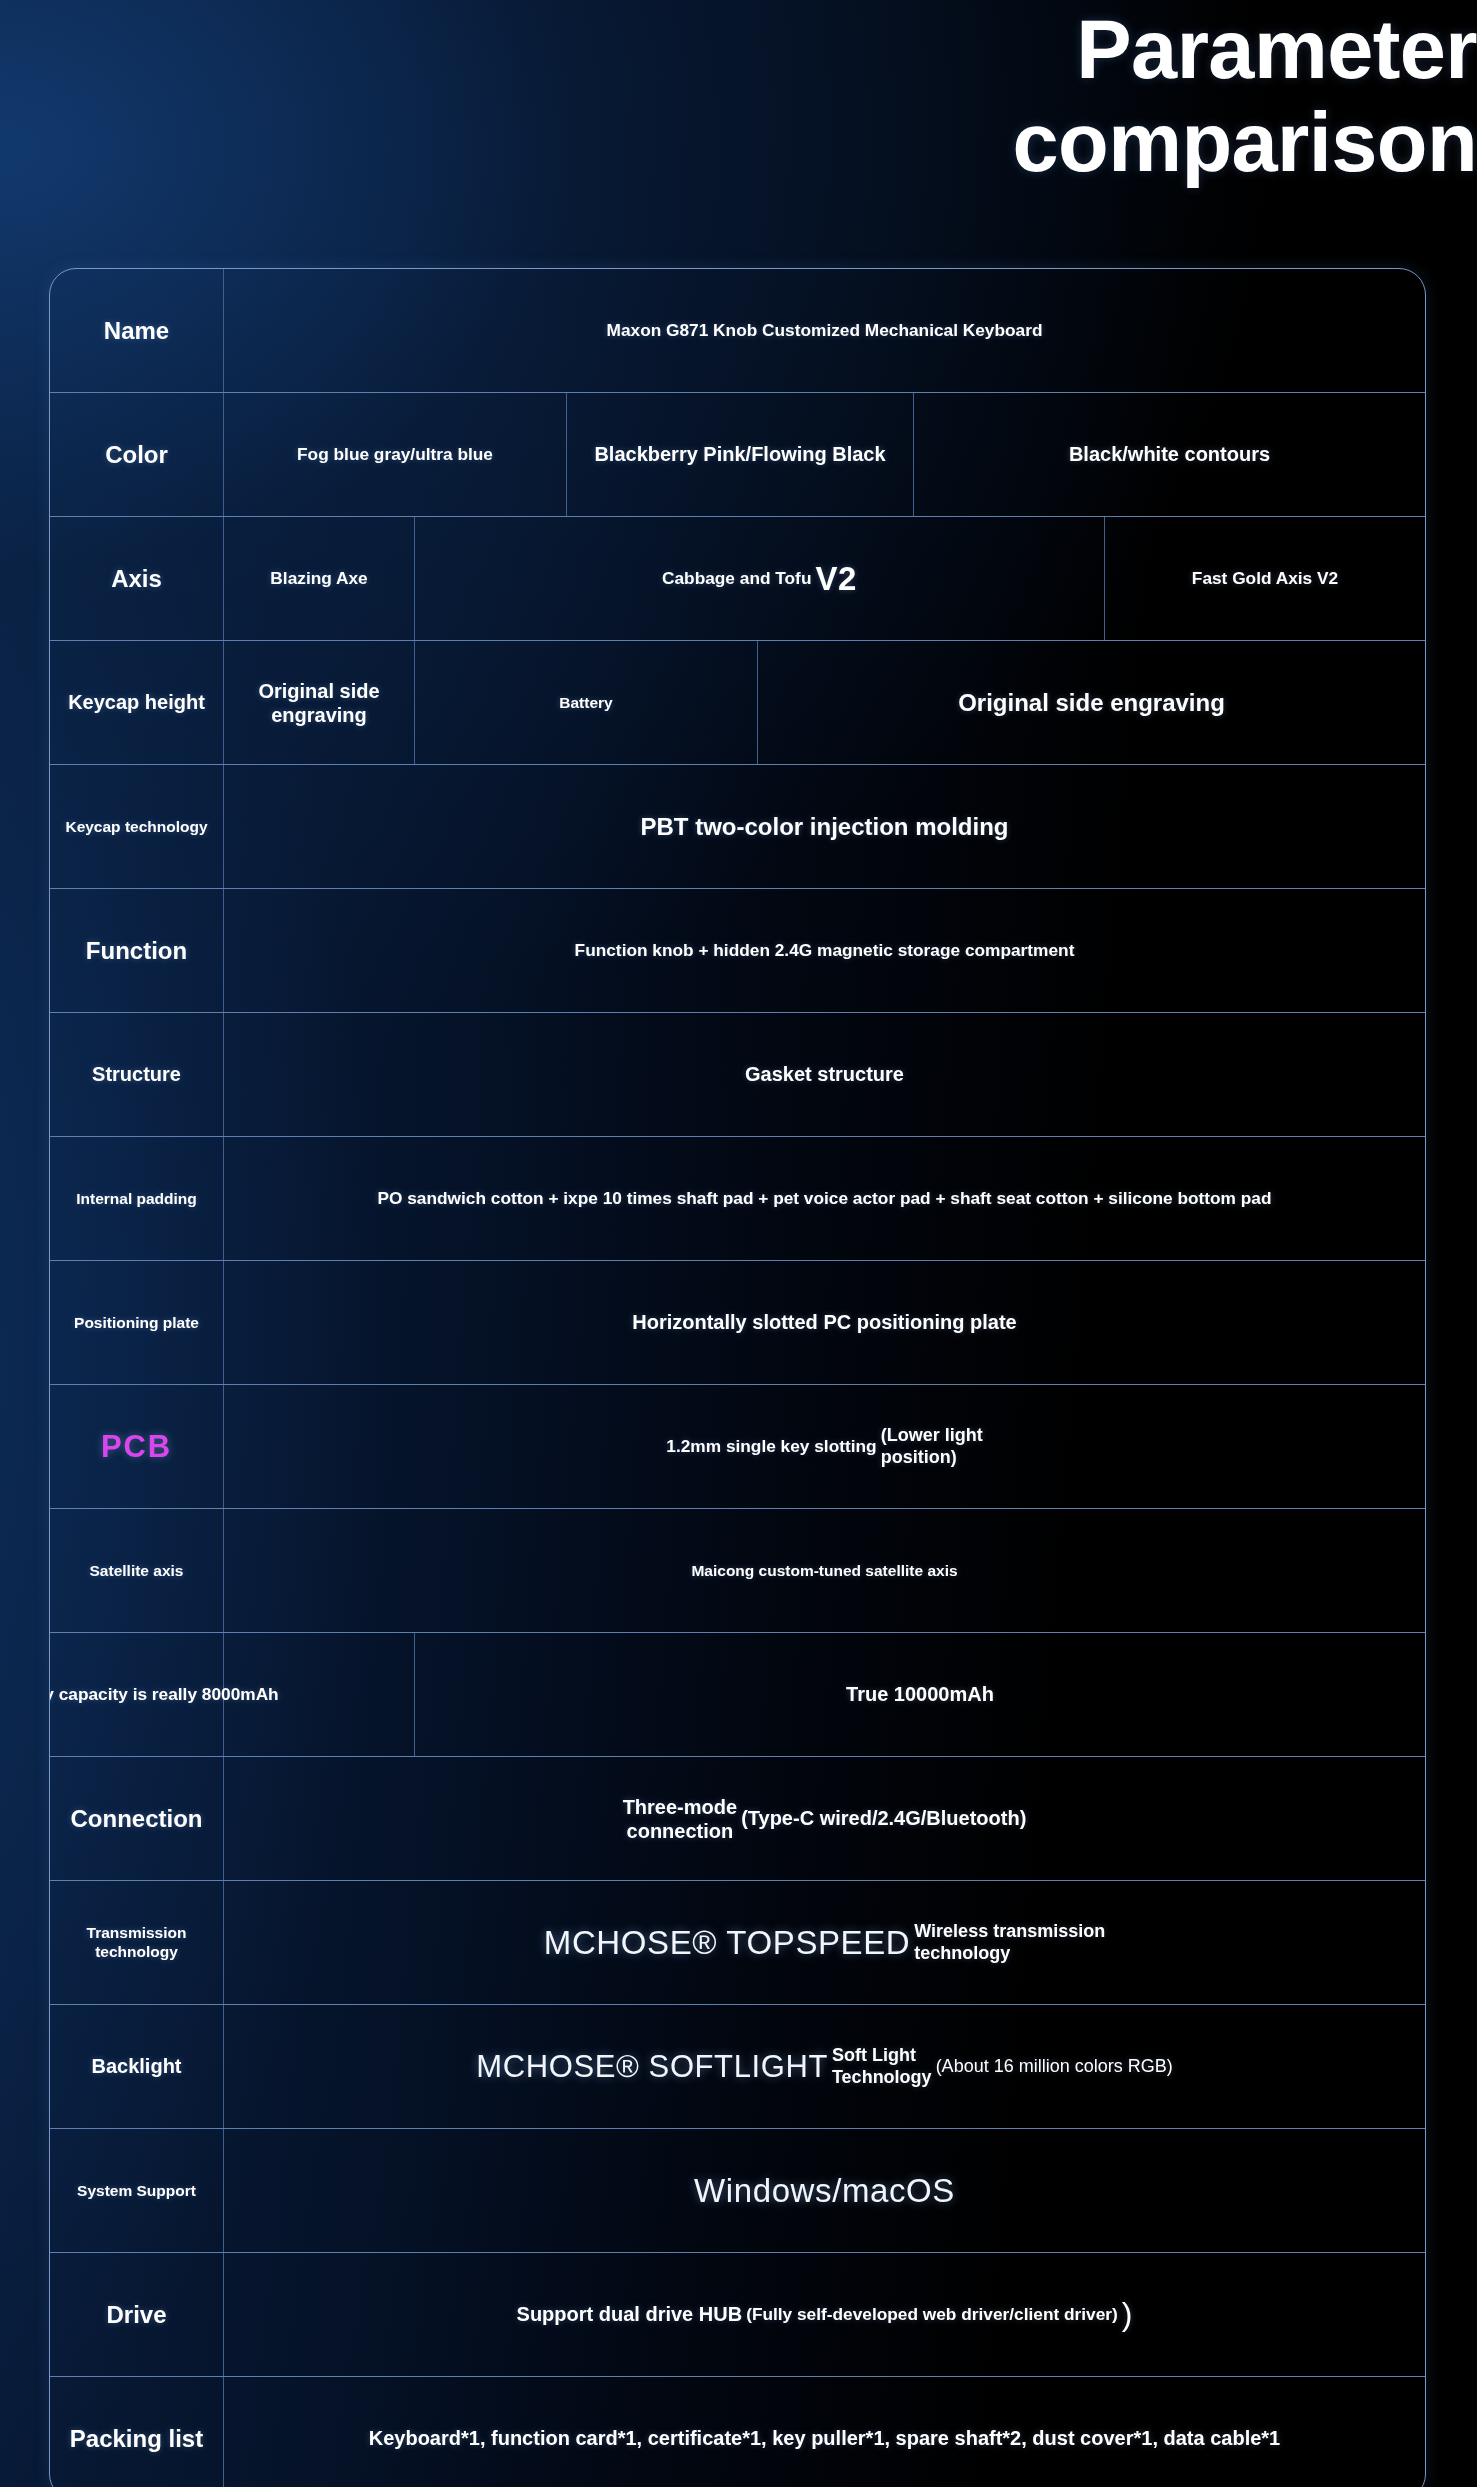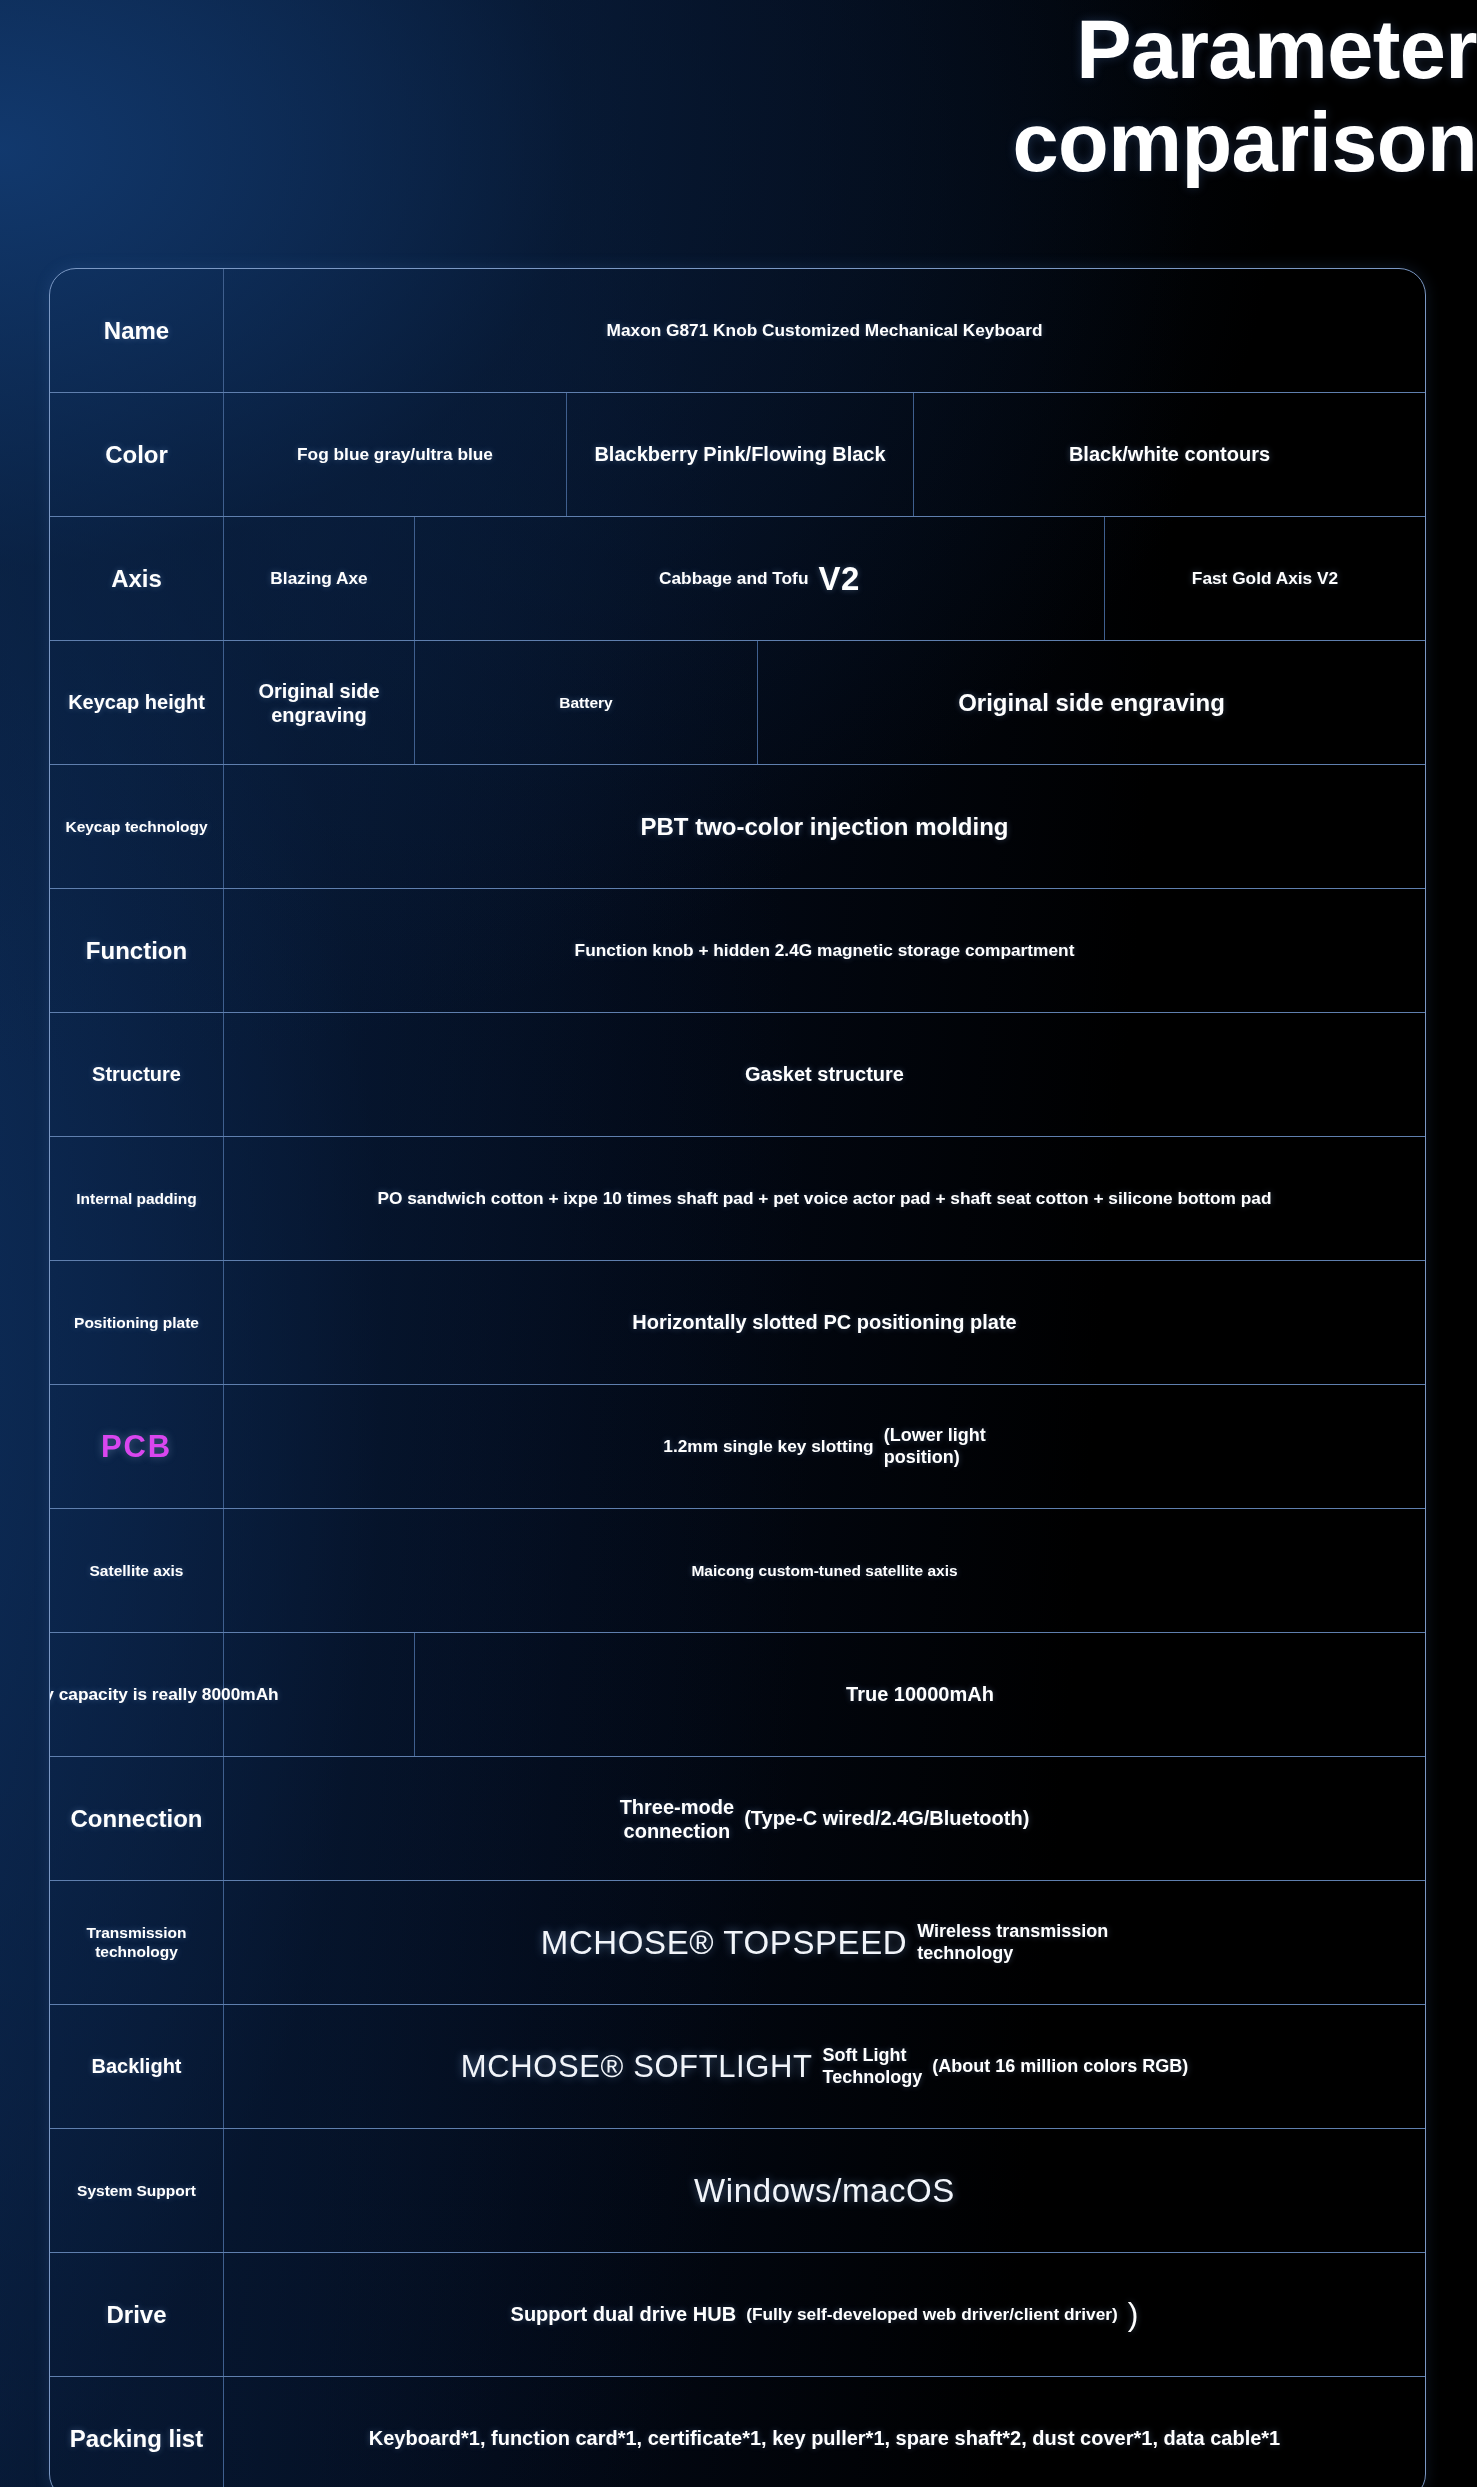--- a/index.html
+++ b/index.html
@@ -76,31 +76,31 @@
   .t-lg{font-size:24px;font-weight:bold;}
   .t-md{font-size:20px;font-weight:bold;}
   .t-sm{font-size:17.3px;font-weight:bold;}
   .t-xs{font-size:15.5px;font-weight:bold;}
 
   .two-line{line-height:1.2;}
 
   
   .inline-wrap{
     display:flex;align-items:center;justify-content:center;
-    gap:10px;flex-wrap:nowrap;width:100%;
+    gap:4px;flex-wrap:nowrap;width:100%;
   }
   .inline-wrap .seg{white-space:pre-line;}
   .brand{
     font-size:33px;font-weight:normal;letter-spacing:0.6px;
     color:#f2f5fa;
     text-shadow:0 0 9.5px rgba(150,195,255,.45);
   }
   .brand-sm{font-size:31px;}
   .note{font-size:18px;font-weight:bold;line-height:1.2;text-align:left;}
-  .note-c{font-size:18px;font-weight:bold;line-height:1.2;}
+  .note-c{font-size:18px;font-weight:normal;line-height:1.2;}
   .v2big{font-size:33px;font-weight:bold;letter-spacing:0.6px;}
   .pcb-label{
     font-size:31px;font-weight:bold;color:#d946ef;letter-spacing:1.8px;
     text-shadow:0 0 8.3px rgba(170,200,240,.35);
   }
   .paren{font-size:32px;font-weight:normal;}
   .ovf{white-space:nowrap;}
 </style>
 </head>
 <body>

